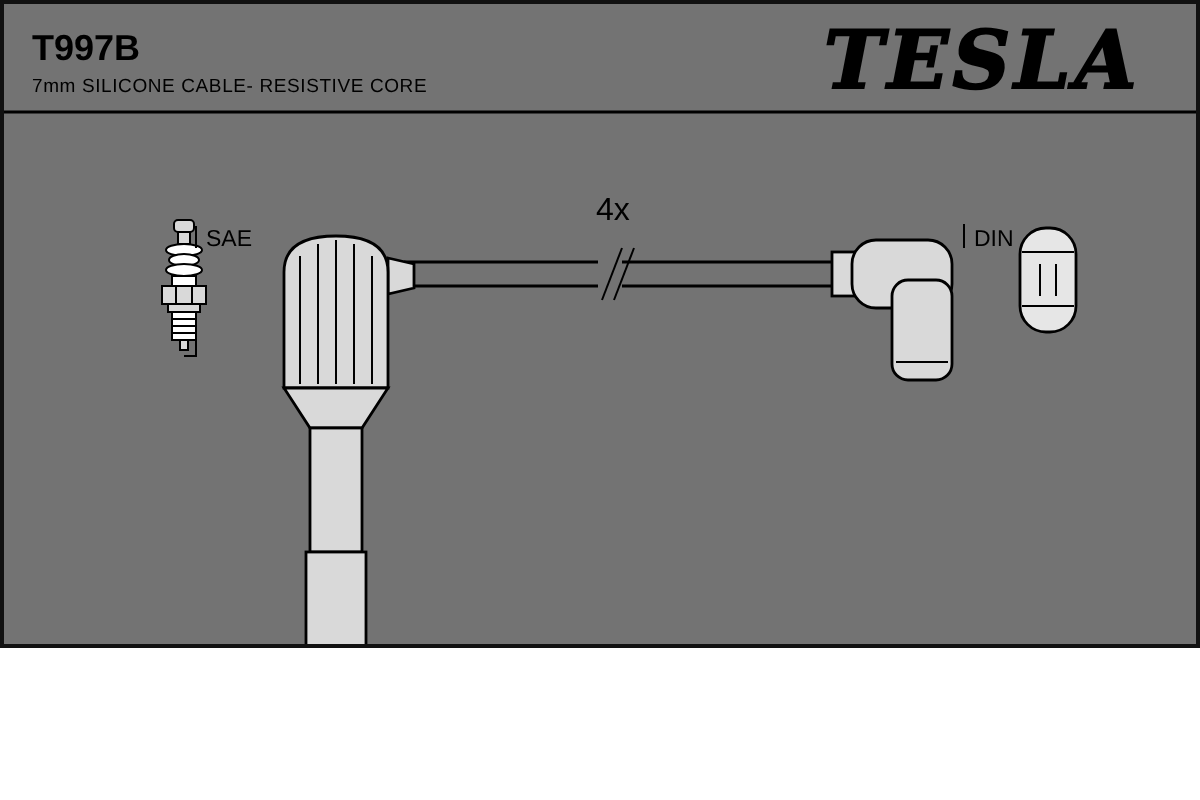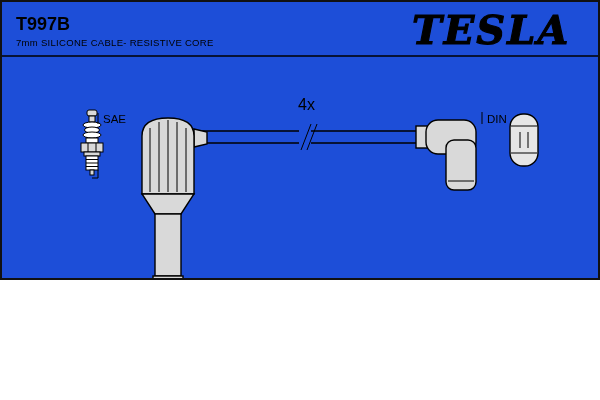--- a/index.html
+++ b/index.html
@@ -1,19 +1,19 @@
 <!DOCTYPE html>
 <html><head>
 <meta charset="utf-8">
 <style>
   html,body{margin:0;padding:0;background:#ffffff;}
   .page{
     position:relative;
-    width:600px;height:280px;
-    background:#1d4ed8;
+    width:600px;height:324px;
+    background:#737373;
     border:2px solid #111111;
     box-sizing:border-box;
     font-family:"Liberation Sans", sans-serif;
     overflow:hidden;
   }
   .diagram-svg{position:absolute;left:0;top:0;}
   text{font-family:"Liberation Sans", sans-serif;fill:#000000;}
   .part-number-text{font-size:18px;font-weight:bold;}
   .subtitle-text{font-size:9.5px;letter-spacing:0.3px;}
   .small-label{font-size:11.5px;}

